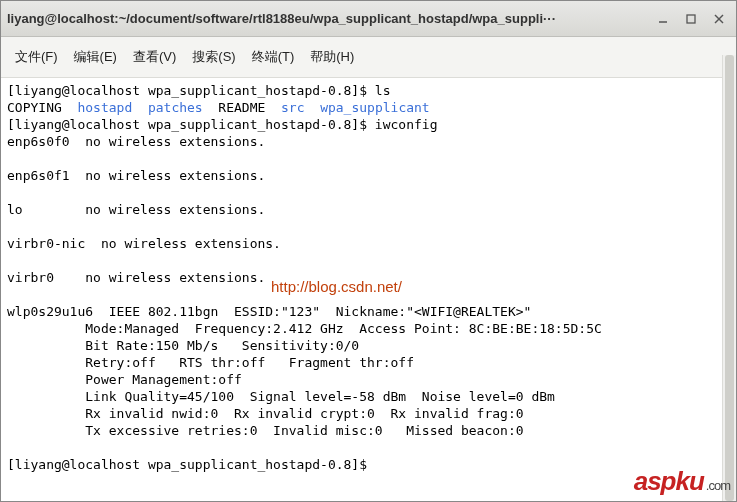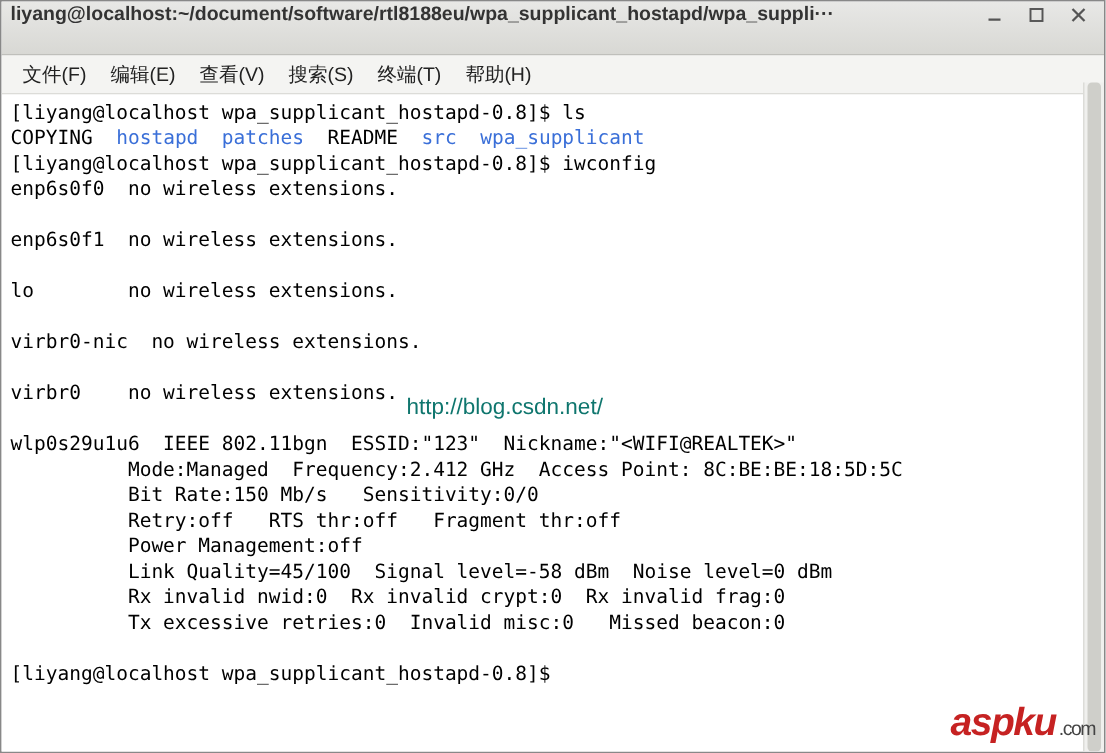--- a/index.html
+++ b/index.html
@@ -1,26 +1,26 @@
 <!DOCTYPE html>
 <html><head>
 <meta charset="utf-8">
 <style>
   * { margin: 0; padding: 0; box-sizing: border-box; }
   body { width: 737px; height: 502px; font-family: sans-serif; font-size: 13px; background: #fff; border: 1px solid #888; position: relative; overflow: hidden; }
-  .titlebar { height: 36px; background: linear-gradient(#e8e8e6,#d8d8d4); display:flex; align-items:flex-start; padding:0 6px; border-bottom:1px solid #bfbfbb; }
+  .titlebar { height: 36px; background: linear-gradient(#e8e8e6,#d8d8d4); display:flex; align-items:center; padding:0 6px; border-bottom:1px solid #bfbfbb; }
   .titlebar .title { flex:1; font-weight:bold; color:#333; font-size:13px; white-space:nowrap; overflow:hidden; text-overflow:ellipsis; }
   .win-btn { width:22px; height:18px; margin-left:6px; display:flex; align-items:center; justify-content:center; color:#555; font-size:11px; cursor:pointer; }
   .win-btn svg { display:block; }
-  .menubar { height:26px; display:flex; align-items:center; padding:0 6px; background:#f4f4f2; border-bottom:1px solid #dcdcd8; font-size:13px; color:#222; }
+  .menubar { height:41px; display:flex; align-items:center; padding:0 6px; background:#f4f4f2; border-bottom:1px solid #dcdcd8; font-size:13px; color:#222; }
   .menu-item { padding:3px 8px; cursor:pointer; }
   .term { font-family: "DejaVu Sans Mono","Liberation Mono",monospace; font-size:13px; line-height:17px; padding:4px 22px 4px 6px; white-space:pre; color:#000; background:#fff; position:relative; height:calc(100% - 54px); overflow:hidden; }
   .prompt { color:#000; }
   .dir { color:#3a6fd8; }
-  .watermark { position:absolute; left:270px; top:200px; color:#0f766e; font-family:sans-serif; font-size:15px; pointer-events:none; }
+  .watermark { position:absolute; left:270px; top:200px; color:#c2410c; font-family:sans-serif; font-size:15px; pointer-events:none; }
   .aspku { position:absolute; right:6px; bottom:4px; font-family:Arial,sans-serif; text-align:left; pointer-events:none; }
   .aspku .logo { font-size:26px; font-weight:bold; font-style:italic; color:#c62222; letter-spacing:-1px; }
   .aspku .logo .com { font-size:13px; font-style:normal; color:#444; font-weight:normal; margin-left:2px; }
   .aspku .sub { font-size:11px; color:#555; margin-top:-2px; }
   .scrollbar { position:absolute; right:0; top:54px; bottom:0; width:14px; background:#f0f0ee; border-left:1px solid #dcdcd8; }
   .scrollbar .thumb { position:absolute; left:2px; right:2px; top:0; height:100%; background:#cfcfca; border-radius:3px; }
 </style>
 </head>
 <body>
 

